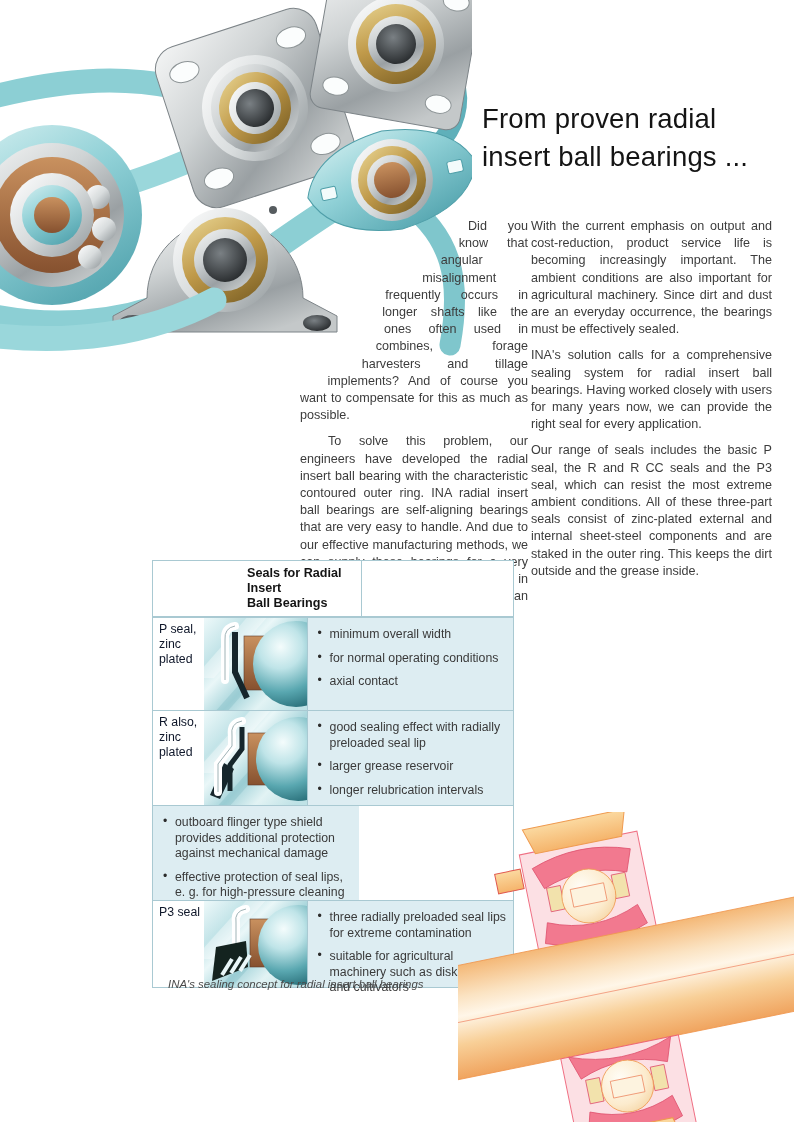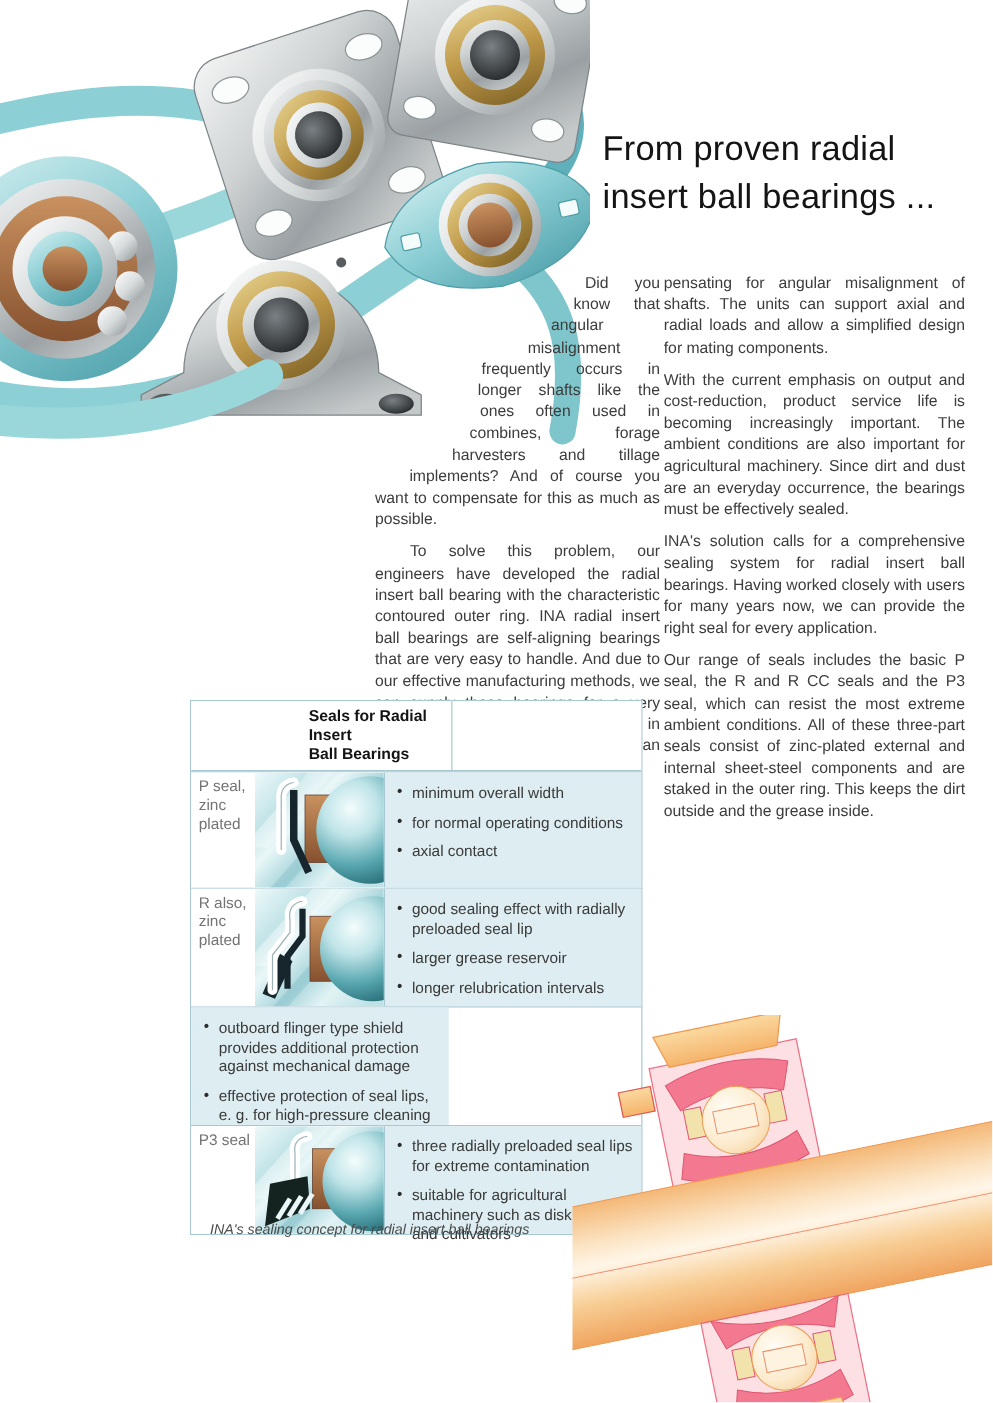--- a/index.html
+++ b/index.html
@@ -24,21 +24,21 @@
   .seal-table{position:absolute;left:152px;top:560px;width:360px;
               border:1px solid #a9c9d2;background:#fff;}
   .tbl-header{display:flex;border-bottom:1px solid #a9c9d2;background:#fff;}
   .tbl-header .h1{width:154px;padding:5px 4px 5px 6px;border-right:1px solid #a9c9d2;}
   .tbl-header .h2{width:190px;padding:5px 4px 5px 10px;}
   .tbl-header div{font-weight:bold;font-size:12.6px;line-height:15px;color:#141414;margin-left:44px;}
   .seal-row{display:flex;border-top:1px solid #a9c9d2;}
   .seal-row:first-of-type{border-top:none;}
   .cell-left{width:154px;position:relative;background:#fff;border-right:1px solid #a9c9d2;}
   .seal-label{position:absolute;left:6px;top:4px;width:50px;
-              font-size:12.3px;line-height:15px;color:#737373;}
+              font-size:12.3px;line-height:15px;color:#0f172a;}
   .seal-img{position:absolute;right:0;top:0;bottom:0;width:103px;}
   .cell-right{width:190px;background:#ddedf2;padding:9px 6px 4px 10px;box-sizing:content-box;}
   .feat{position:relative;padding-left:12px;margin-bottom:8px;
         font-size:12.3px;line-height:15.5px;color:#3a3a3a;}
   .feat::before{content:"\2022";position:absolute;left:0;top:-1px;color:#2b2b2b;}
   .tbl-caption{position:absolute;left:168px;top:978px;font-style:italic;
                font-size:11.4px;color:#4a4a4a;}
 
   
   .illu-top{position:absolute;left:0;top:0;width:472px;height:368px;}
@@ -194,21 +194,20 @@
     <div>insert ball bearings ...</div>
   </div>
 
   <div class="col col-left">
     <div class="wrap-spacer"></div>
     <p>Did you know that angular misalignment frequently occurs in longer shafts like the ones often used in combines, forage harvesters and tillage implements? And of course you want to compensate for this as much as possible.</p>
     <p class="indent">To solve this problem, our engineers have developed the radial insert ball bearing with the characteristic contoured outer ring. INA radial insert ball bearings are self-aligning bearings that are very easy to handle. And due to our effective manufacturing methods, we can supply these bearings for a very good price. The bearings are installed in a spherical housing and represent an optimum means of com-</p>
   </div>
 
   <div class="col col-right">
-    <p>pensating for angular misalignment of shafts. The units can support axial and radial loads and allow a simplified design for mating components.</p>
     <p>With the current emphasis on output and cost-reduction, product service life is becoming increasingly important. The ambient conditions are also important for agricultural machinery. Since dirt and dust are an everyday occurrence, the bearings must be effectively sealed.</p>
     <p>INA's solution calls for a comprehensive sealing system for radial insert ball bearings. Having worked closely with users for many years now, we can provide the right seal for every application.</p>
     <p>Our range of seals includes the basic P seal, the R and R CC seals and the P3 seal, which can resist the most extreme ambient conditions. All of these three-part seals consist of zinc-plated external and internal sheet-steel components and are staked in the outer ring. This keeps the dirt outside and the grease inside.</p>
   </div>
 
   <div class="seal-table">
     <div class="tbl-header">
       <div class="h1">
         <div>Seals for Radial Insert</div>
         <div>Ball Bearings</div>

